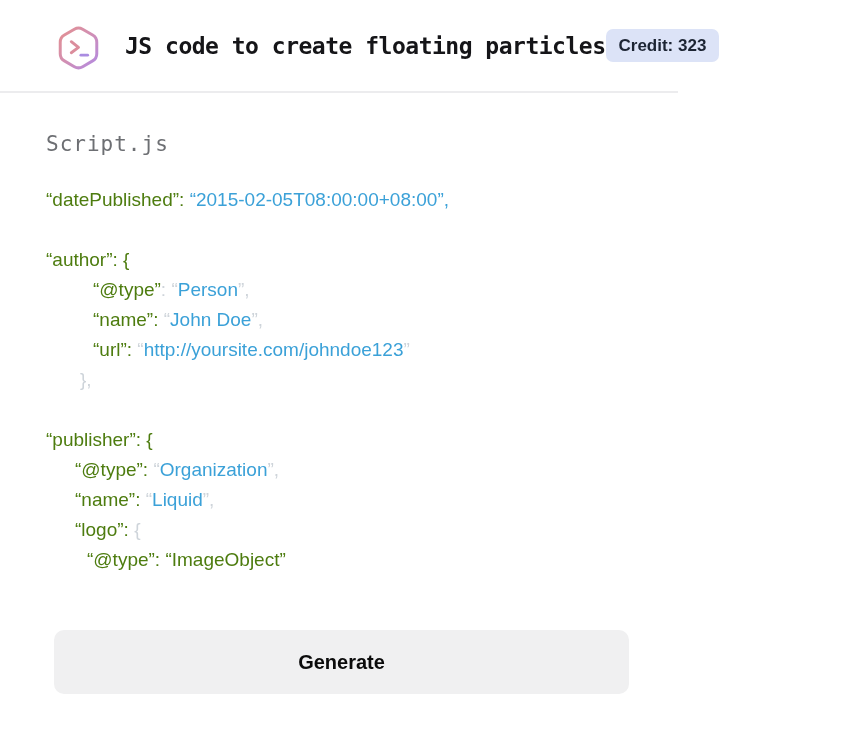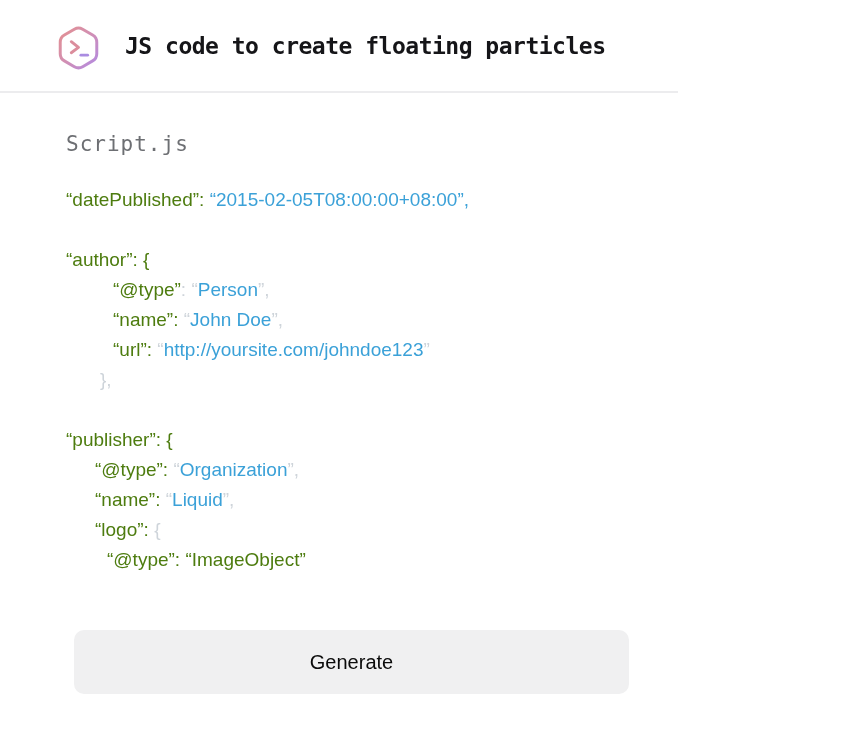--- a/index.html
+++ b/index.html
@@ -37,21 +37,21 @@
     color: #1c2433;
     font-size: 17px;
     font-weight: 700;
     line-height: 1;
     padding: 8px 13px;
     border-radius: 7px;
     white-space: nowrap;
   }
 
   
-  .main { padding: 39px 49px 0 66px; box-sizing: border-box; }
+  .main { padding: 39px 49px 0 46px; box-sizing: border-box; }
   .filename {
     font-family: "DejaVu Sans Mono", monospace;
     font-size: 21px;
     font-weight: 500;
     letter-spacing: 1px;
     color: #6d6f73;
   }
   .code {
     margin-top: 29px;
     font-size: 19px;
@@ -67,21 +67,21 @@
   .generate {
     display: block;
     margin: 55px 0 0 8px;
     width: calc(100% - 8px);
     height: 64px;
     background: #f0f0f1;
     border: none;
     border-radius: 10px;
     font-family: "Liberation Sans", sans-serif;
     font-size: 20px;
-    font-weight: 400;
+    font-weight: 700;
     color: #0b0b0b;
     cursor: pointer;
   }
 </style>
 </head>
 <body>
 
 <div class="app">
 
   <header class="header">
@@ -93,20 +93,21 @@
             <stop offset="0.5" stop-color="#d18fb4"></stop>
             <stop offset="1" stop-color="#b28ae3"></stop>
           </linearGradient>
         </defs>
         <path d="M19.68 8.5 Q24 6 28.32 8.5 L38.68 14.5 Q43 17 43 22 L43 34 Q43 39 38.68 41.5 L28.32 47.5 Q24 50 19.68 47.5 L9.32 41.5 Q5 39 5 34 L5 22 Q5 17 9.32 14.5 Z" stroke="url(#hexgrad)" stroke-width="3.1" fill="none"></path>
         <polyline points="16.5,21.5 24,27.5 16.5,33" stroke="#db8d9c" stroke-width="3" stroke-linecap="round" stroke-linejoin="round" fill="none"></polyline>
         <line x1="26.5" y1="35.5" x2="33.5" y2="35.5" stroke="#aa8ce1" stroke-width="3" stroke-linecap="round"></line>
       </svg>
     </span>
     <h1 class="title">JS code to create floating particles</h1>
+    <span class="credit">Credit: 323</span>
   </header>
 
   <main class="main">
     <div class="filename">Script.js</div>
     <div class="code"><div class="code-line"><span class="tk-key">“datePublished”: </span><span class="tk-val">“2015-02-05T08:00:00+08:00”,</span></div><div class="code-line blank"></div><div class="code-line"><span class="tk-key">“author”: {</span></div><div class="code-line" style="padding-left: 47px;"><span class="tk-key">“@type”</span><span class="tk-light">: </span><span class="tk-light">“</span><span class="tk-val">Person</span><span class="tk-light">”,</span></div><div class="code-line" style="padding-left: 47px;"><span class="tk-key">“name”: </span><span class="tk-light">“</span><span class="tk-val">John Doe</span><span class="tk-light">”,</span></div><div class="code-line" style="padding-left: 47px;"><span class="tk-key">“url”: </span><span class="tk-light">“</span><span class="tk-val">http://yoursite.com/johndoe123</span><span class="tk-light">”</span></div><div class="code-line" style="padding-left: 34px;"><span class="tk-light">},</span></div><div class="code-line blank"></div><div class="code-line"><span class="tk-key">“publisher”: {</span></div><div class="code-line" style="padding-left: 29px;"><span class="tk-key">“@type”: </span><span class="tk-light">“</span><span class="tk-val">Organization</span><span class="tk-light">”,</span></div><div class="code-line" style="padding-left: 29px;"><span class="tk-key">“name”: </span><span class="tk-light">“</span><span class="tk-val">Liquid</span><span class="tk-light">”,</span></div><div class="code-line" style="padding-left: 29px;"><span class="tk-key">“logo”: </span><span class="tk-light">{</span></div><div class="code-line" style="padding-left: 41px;"><span class="tk-key">“@type”: “ImageObject”</span></div></div>
     <button class="generate">Generate</button>
   </main>
 
 </div>
 

